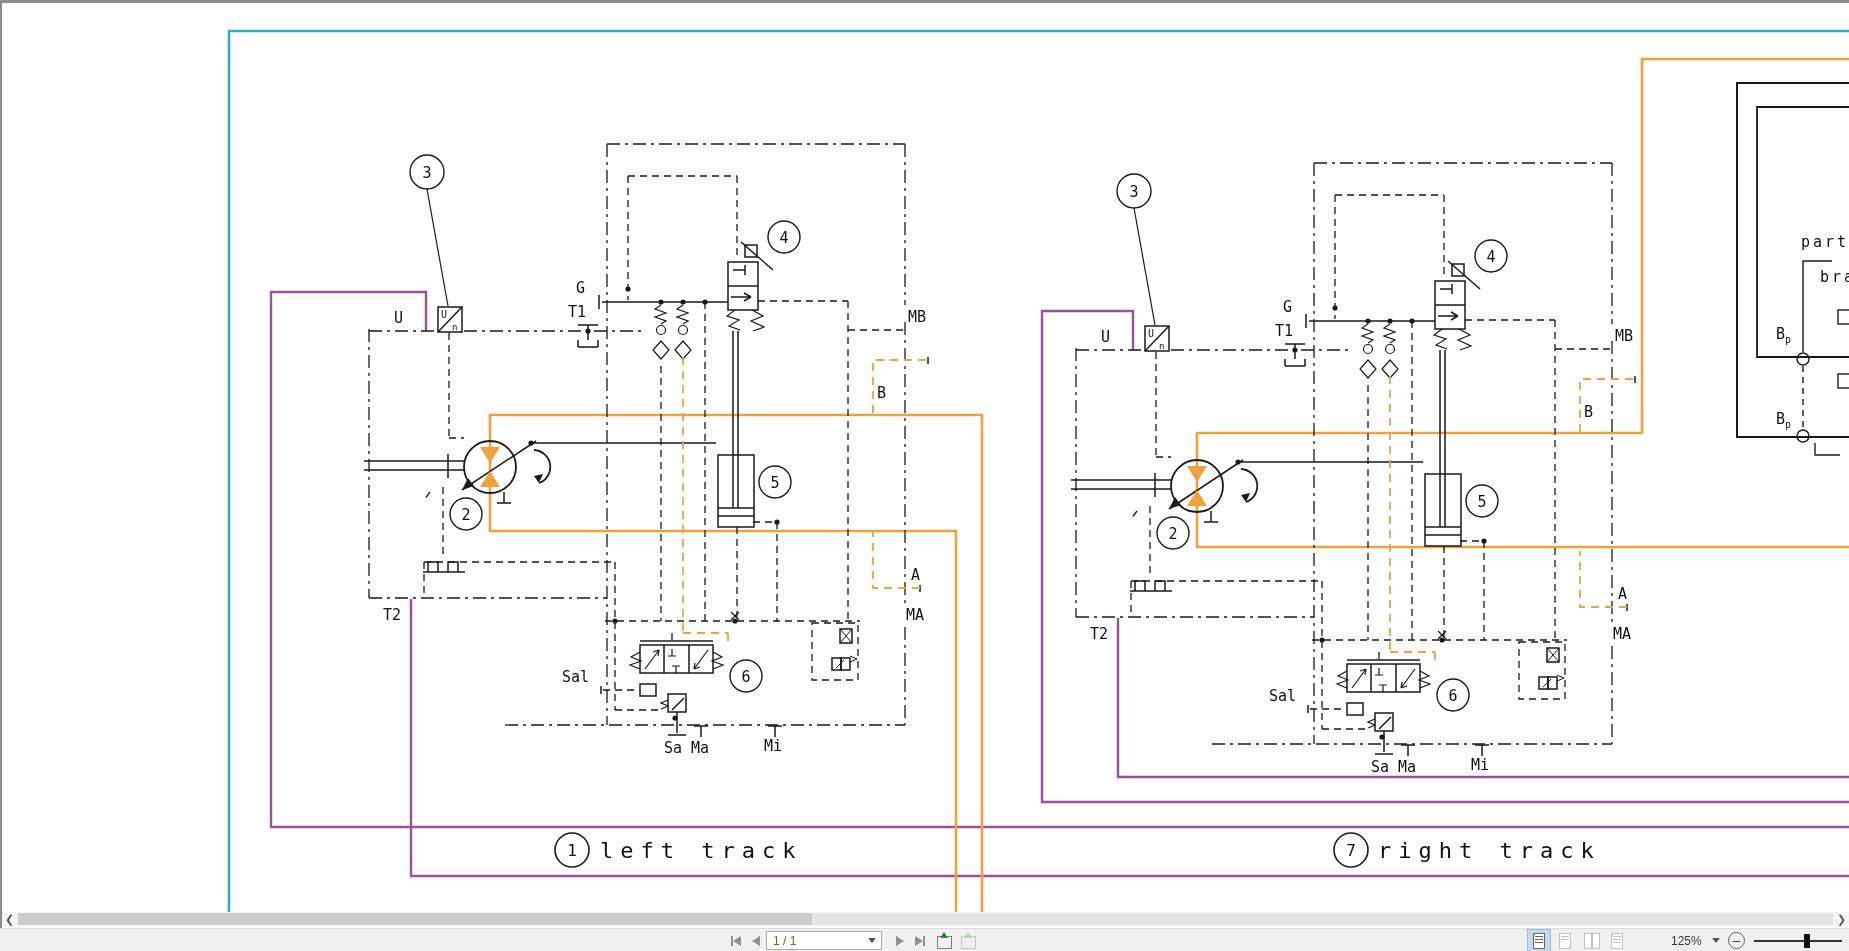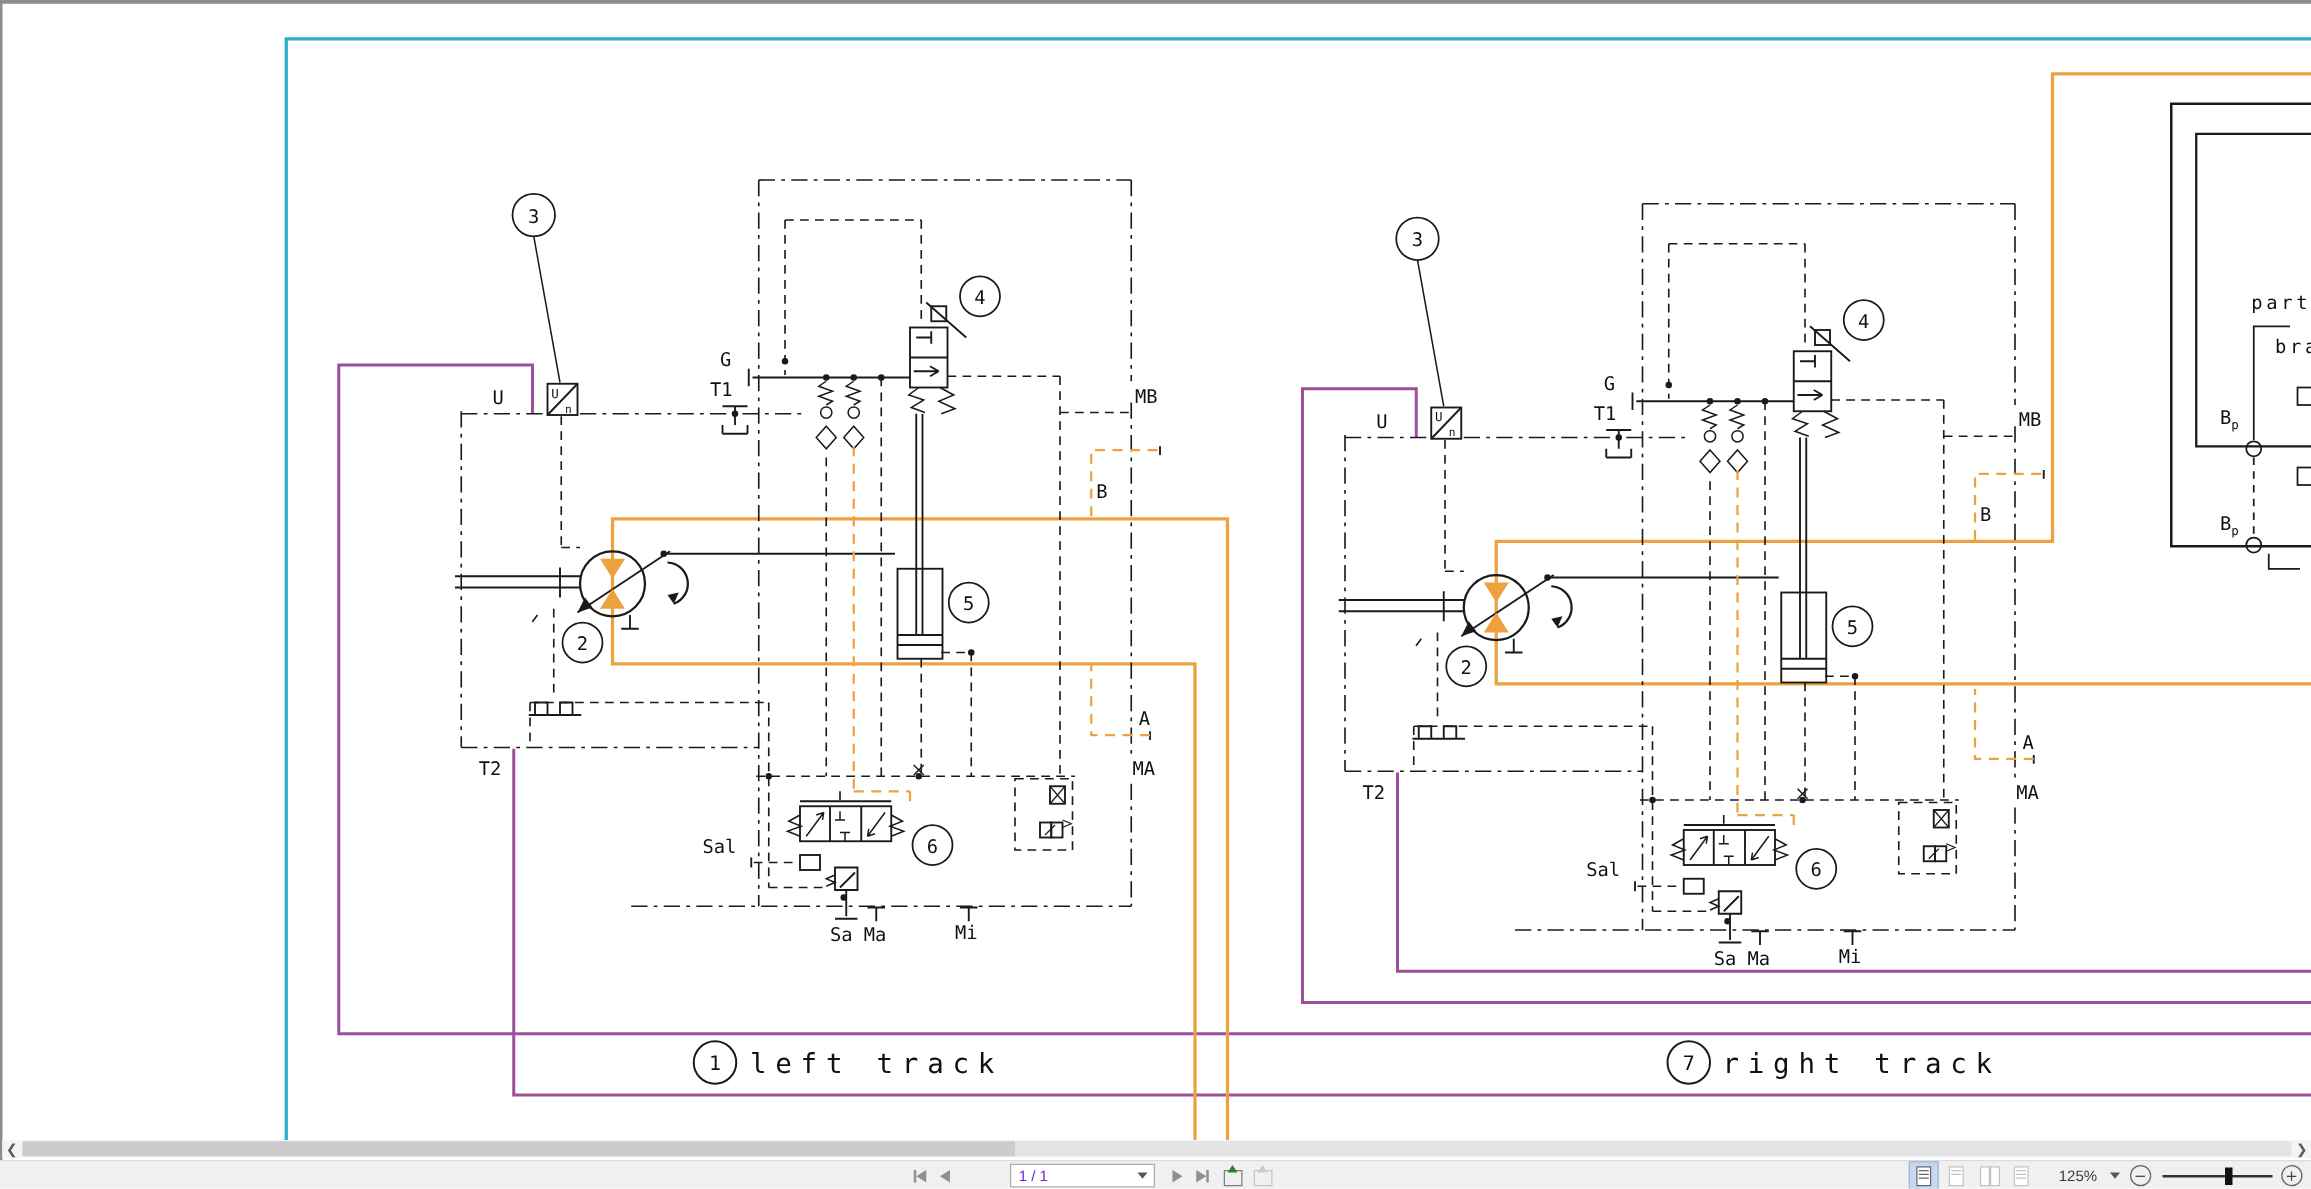--- a/index.html
+++ b/index.html
@@ -21,21 +21,21 @@
 
   
   .toolbar{position:absolute;left:0;top:928px;width:1849px;height:23px;background:#f0f0f0;
            border-top:1px solid #dcdcdc;}
   .tb{position:absolute;top:0;height:23px;display:flex;align-items:center;}
   .navbtn{width:20px;height:20px;display:flex;align-items:center;justify-content:center;cursor:pointer;}
   .tri{width:0;height:0;border-top:5px solid transparent;border-bottom:5px solid transparent;}
   .tri-l{border-right:8px solid #8f8f8f;} .tri-r{border-left:8px solid #8f8f8f;}
   .bar{width:2px;height:10px;background:#8f8f8f;}
   .pagebox{width:108px;height:17px;background:#fff;border:1px solid #ababab;display:flex;
-           align-items:center;padding-left:6px;font-size:12px;color:#6d28d9;position:relative;cursor:text;margin-left:42px;}
+           align-items:center;padding-left:6px;font-size:12px;color:#4d7c0f;position:relative;cursor:text;}
   .pagebox .caret{position:absolute;right:5px;top:6px;width:0;height:0;
            border-left:4px solid transparent;border-right:4px solid transparent;border-top:5px solid #555;}
   .viewbtn{width:20px;height:20px;margin-left:4px;position:relative;cursor:pointer;}
   .viewbtn .pg{position:absolute;left:3px;top:5px;width:13px;height:11px;border:1.5px solid #7e7e7e;}
   .viewbtn .ar{position:absolute;left:6px;top:1px;width:0;height:0;border-left:4px solid transparent;
            border-right:4px solid transparent;border-bottom:6px solid #2e7d32;}
   .viewbtn.disabled .pg{border-color:#c6c6c6;} .viewbtn.disabled .ar{border-bottom-color:#bcd4bc;}
   .laybtn{width:22px;height:21px;margin-right:2px;position:relative;border:1px solid transparent;cursor:pointer;}
   .laybtn.active{background:#c4d8ee;border-color:#9ab8d8;}
   .pgico{position:absolute;left:5px;top:3px;width:10px;height:14px;background:#fff;border:1px solid #666;}
@@ -323,21 +323,21 @@
         <span class="pgico2"></span>
           <span class="pgico3"></span>
       </div>
       <div class="laybtn dis">
         <span class="pgico">
             <i></i>
             <i></i>
             <i></i>
           </span>
       </div>
-      <div class="zoomtxt" style="margin-left:16px;">125%</div>
+      <div class="zoomtxt" style="margin-left:40px;">125%</div>
       <div class="zcaret"></div>
       <div class="zcircle" style="margin-left:8px;">
         <span>−</span>
       </div>
       <div class="ztrack">
         <div class="zthumb"></div>
       </div>
       <div class="zcircle" style="margin-left:7px;">
         <span>+</span>
       </div>

